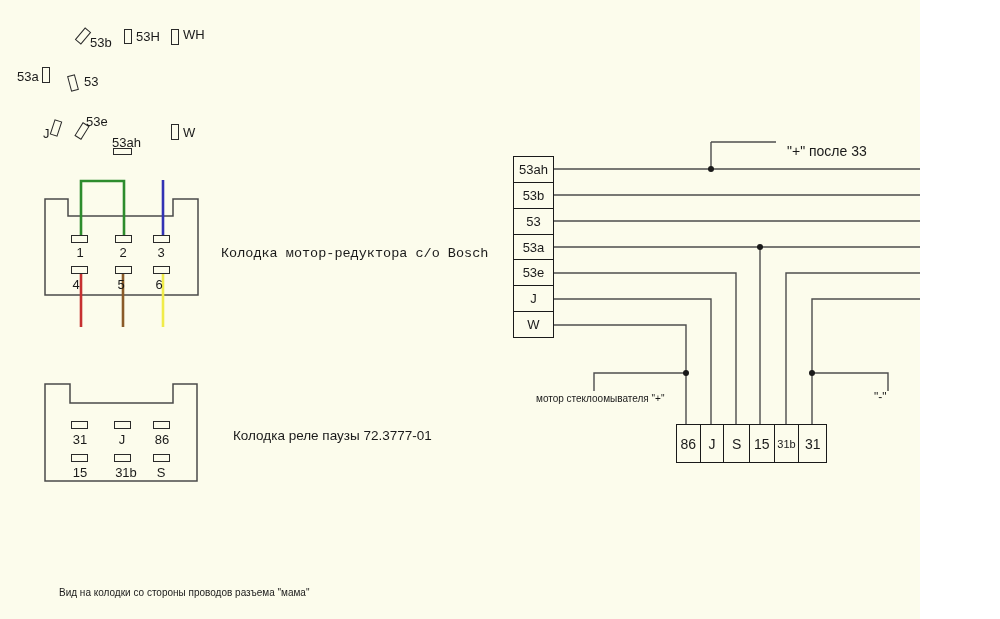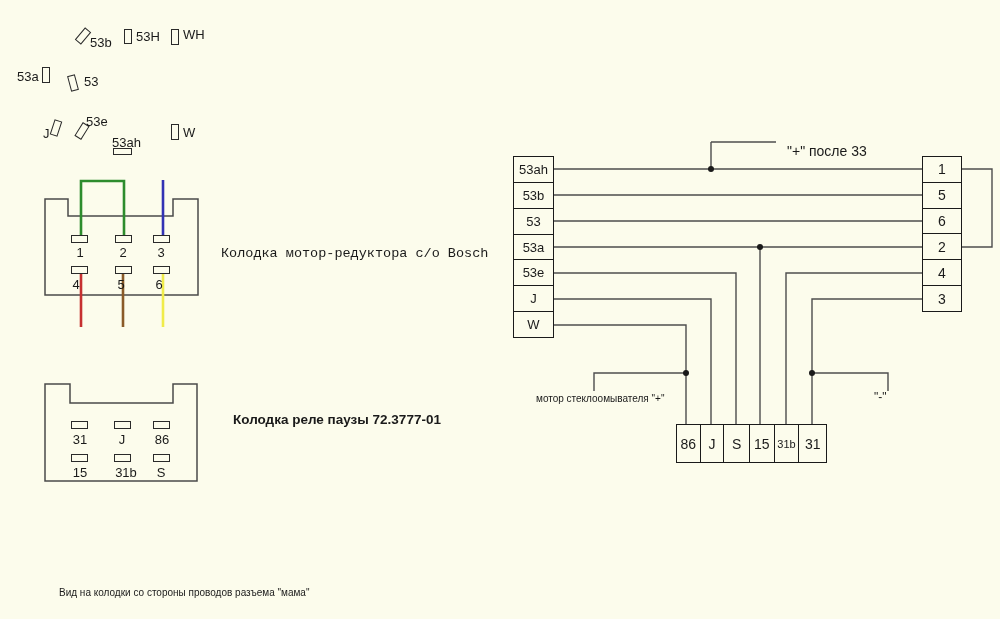--- a/index.html
+++ b/index.html
@@ -1,17 +1,17 @@
 <!DOCTYPE html>
 <html><head>
 <meta charset="utf-8">
 <style>
   html,body{margin:0;padding:0;}
   #canvas{
-    position:relative;width:1000px;height:619px;overflow:hidden;
+    position:relative;width:920px;height:619px;overflow:hidden;
     background:#fcfcec;color:#1a1a1a;
     font-family:"Liberation Sans","DejaVu Sans",sans-serif;
   }
   #lines{position:absolute;left:0;top:0;}
   .outline{fill:none;stroke:#4a4a4a;stroke-width:1.5;}
   .net{fill:none;stroke:#4d4d4d;stroke-width:1.4;}
   .wire{fill:none;stroke-width:2.6;}
   .dot{fill:#1a1a1a;stroke:none;}
   .txt{position:absolute;white-space:nowrap;font-size:13px;line-height:1.15;}
   .caption{font-size:13.5px;}
@@ -89,21 +89,21 @@
   <div class="sympin" style="left:78px;top:123px;width:8px;height:16px;transform:rotate(32deg);"></div>
   <div class="txt" style="left:86px;top:115px;">53e</div>
 
   <div class="txt" style="left:112px;top:136px;">53ah</div>
   <div class="sympin" style="left:113px;top:148px;width:19px;height:7px;"></div>
 
   <div class="sympin" style="left:171px;top:124px;width:8px;height:16px;"></div>
   <div class="txt" style="left:183px;top:126px;">W</div>
 
   <div class="txt caption" style="left:221px;top:246px;font-family:Liberation Mono, monospace;">Колодка мотор-редуктора с/о  Bosch</div>
-  <div class="txt caption" style="left:233px;top:412px;font-weight:bold;">Колодка реле паузы 72.3777-01</div>
+  <div class="txt caption" style="left:233px;top:428px;">Колодка реле паузы 72.3777-01</div>
   <div class="txt footer" style="left:59px;top:587px;">Вид на колодки со стороны проводов разъема "мама"</div>
 
   <div class="pin" style="left:71px;top:235px;"></div>
   <div class="pin" style="left:115px;top:235px;"></div>
   <div class="pin" style="left:153px;top:235px;"></div>
   <div class="numlabel" style="left:63px;top:245px;">1</div>
   <div class="numlabel" style="left:106px;top:245px;">2</div>
   <div class="numlabel" style="left:144px;top:245px;">3</div>
   <div class="pin" style="left:71px;top:266px;"></div>
   <div class="pin" style="left:115px;top:266px;"></div>

